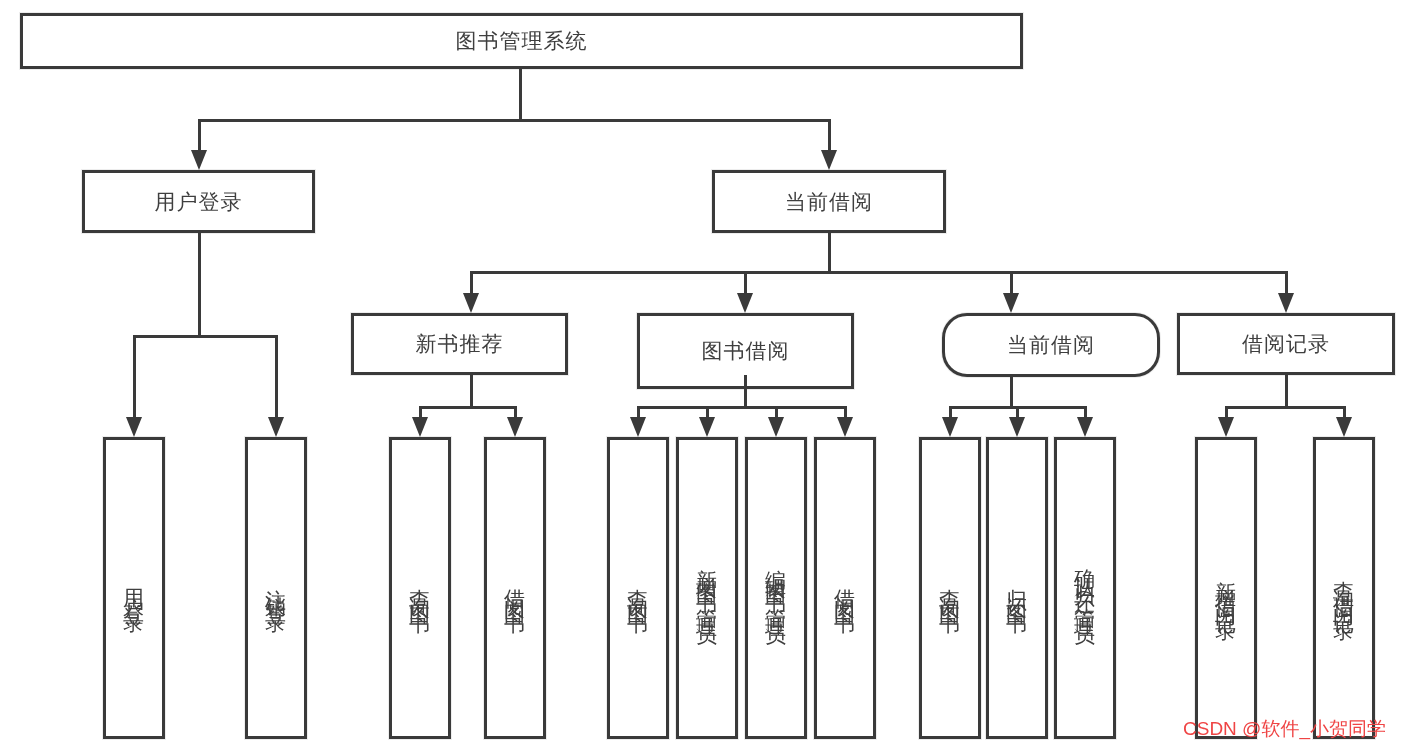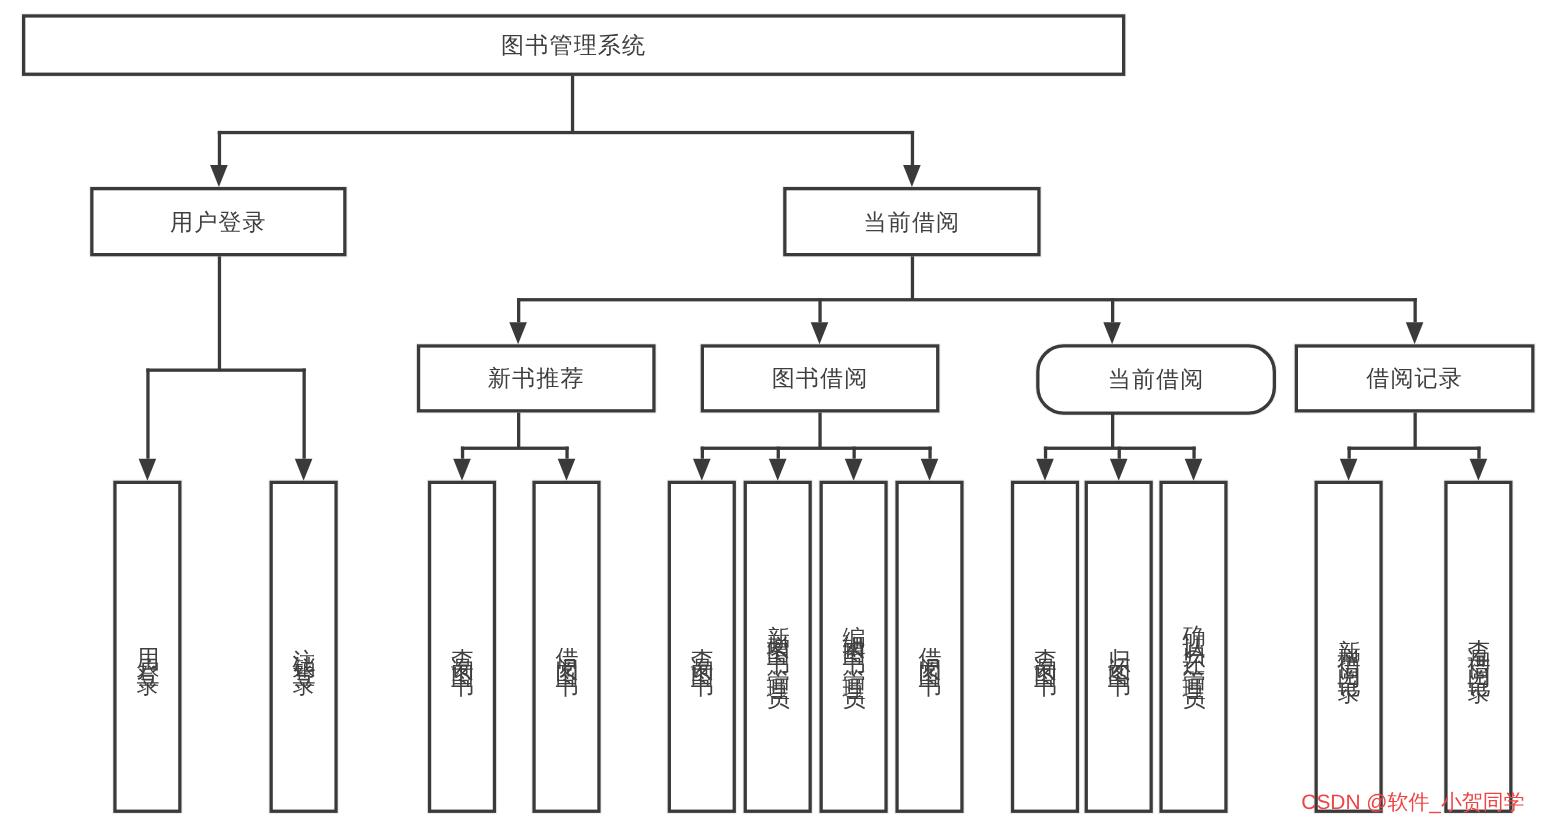--- a/index.html
+++ b/index.html
@@ -80,24 +80,24 @@
   <div class="arrow" style="left:133px;top:335px;height:82px;"></div>
   <div class="arrow" style="left:275px;top:335px;height:82px;"></div>
 
   <div class="line" style="left:828px;top:233px;width:3px;height:39px;"></div>
   <div class="line" style="left:470px;top:271px;width:818px;height:3px;"></div>
   <div class="arrow" style="left:470px;top:271px;height:22px;"></div>
   <div class="arrow" style="left:744px;top:271px;height:22px;"></div>
   <div class="arrow" style="left:1010px;top:271px;height:22px;"></div>
   <div class="arrow" style="left:1285px;top:271px;height:22px;"></div>
 
-  <div class="node" style="left:379px;top:313px;width:217px;height:62px;">
+  <div class="node" style="left:351px;top:313px;width:217px;height:62px;">
     <span class="lbl">新书推荐</span>
   </div>
-  <div class="node" style="left:637px;top:313px;width:217px;height:62px;">
+  <div class="node" style="left:637px;top:313px;width:217px;height:76px;">
     <span class="lbl">图书借阅</span>
   </div>
   <div class="node" style="left:942px;top:313px;width:218px;height:64px;border-radius:25px;">
     <span class="lbl">当前借阅</span>
   </div>
   <div class="node" style="left:1177px;top:313px;width:218px;height:62px;">
     <span class="lbl">借阅记录</span>
   </div>
 
   <div class="line" style="left:470px;top:375px;width:3px;height:32px;"></div>

